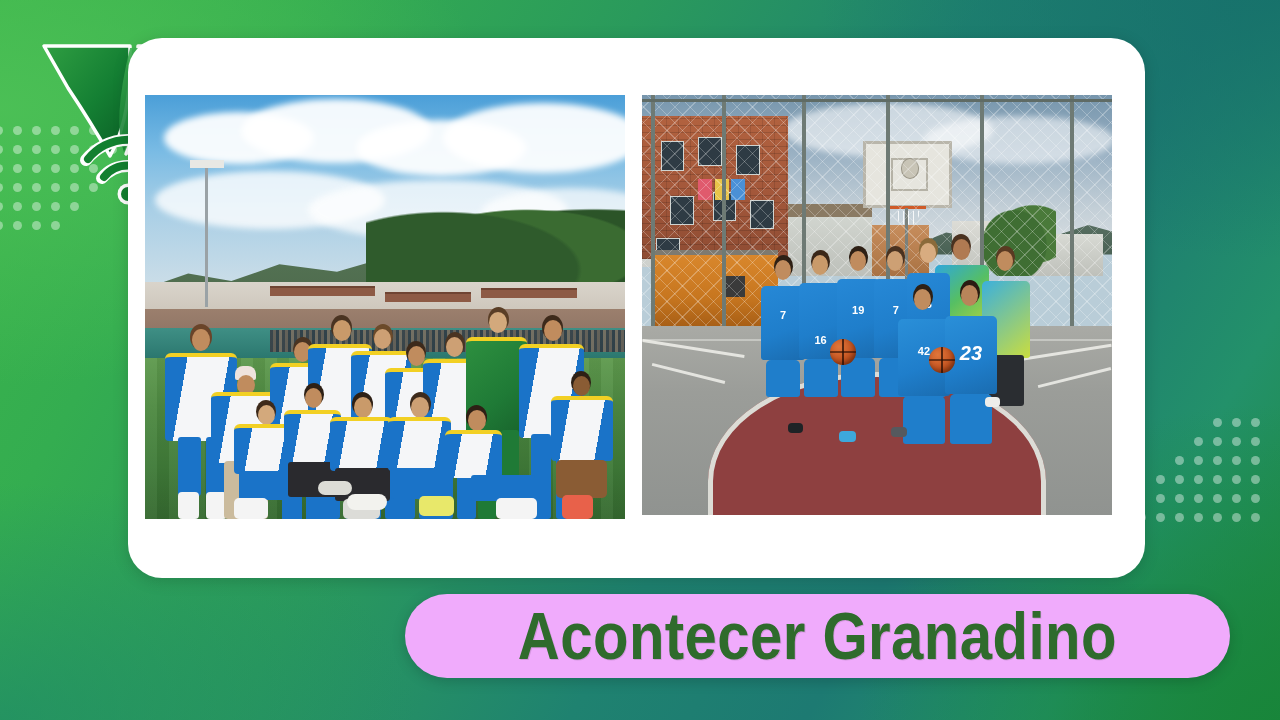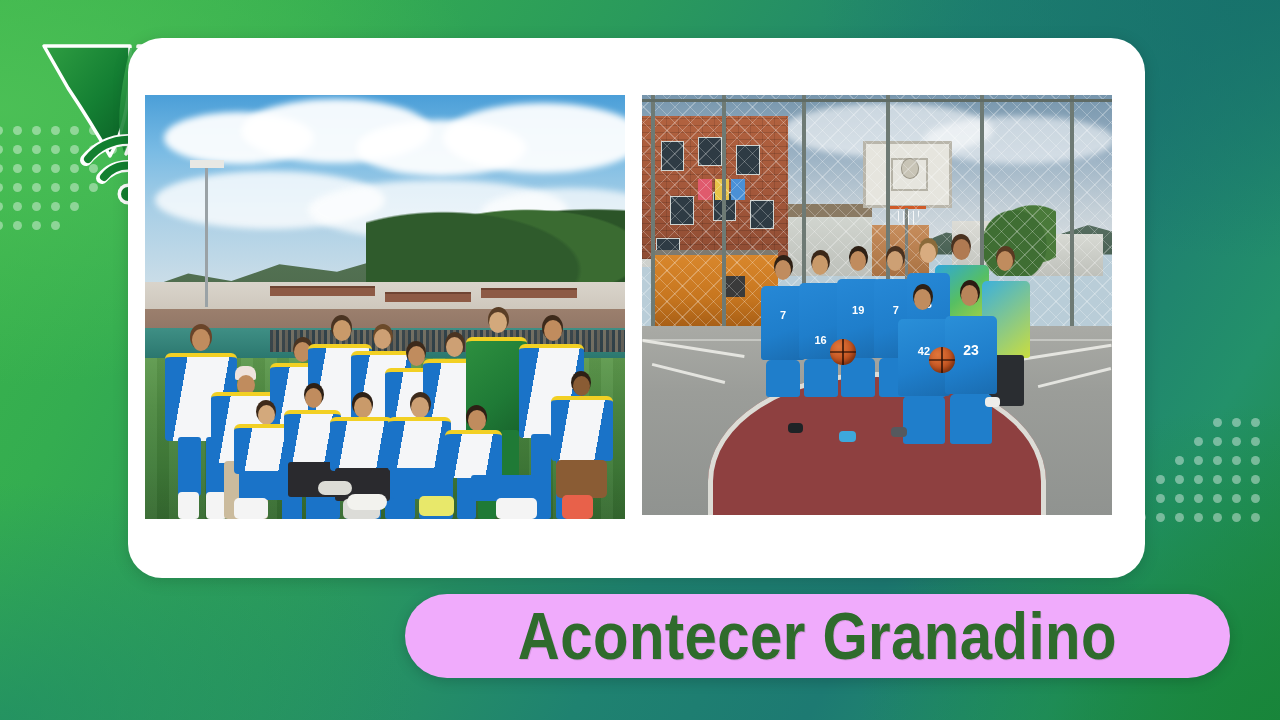--- a/index.html
+++ b/index.html
@@ -634,21 +634,21 @@
       <div class="pr-head" style="left:30%;top:0;width:20px;height:25px;background:#2e2015;"></div>
       <div class="pr-head" style="left:32%;top:5px;width:17px;height:21px;background:#c08c5e;"></div>
       <div class="pr-jersey" style="left:4%;top:22%;width:92%;height:48%;background:linear-gradient(160deg,#2a8fd8 0%,#1f7ecb 60%,#1a6cb0 100%);"></div>
       <div class="pr-num" style="top:38%;font-size:11px;">42</div>
       <div class="pr-jersey" style="left:12%;top:70%;width:76%;height:30%;background:#1f7ecb;"></div>
     </div>
     <div class="pr-person" style="left:64%;top:44%;width:12%;height:39%;">
       <div class="pr-head" style="left:30%;top:0;width:20px;height:25px;background:#2a1c12;"></div>
       <div class="pr-head" style="left:32%;top:5px;width:17px;height:21px;background:#b9855a;"></div>
       <div class="pr-jersey" style="left:4%;top:22%;width:92%;height:48%;background:linear-gradient(160deg,#2a8fd8 0%,#1f7ecb 60%,#1a6cb0 100%);"></div>
-      <div class="pr-num" style="top:38%;font-size:14px;">23</div>
+      <div class="pr-num" style="top:38%;font-size:20px;font-style:italic;">23</div>
       <div class="pr-jersey" style="left:12%;top:70%;width:76%;height:30%;background:#1f7ecb;"></div>
     </div>
 
     <div class="ball" style="left:40%;top:58%;width:26px;height:26px;"></div>
     <div class="ball" style="left:61%;top:60%;width:26px;height:26px;"></div>
 
     <div class="ph" style="left:31%;top:78%;width:15px;height:10px;background:#1e2326;border-radius:4px;"></div>
     <div class="ph" style="left:42%;top:80%;width:17px;height:11px;background:#3da8dc;border-radius:4px;"></div>
     <div class="ph" style="left:53%;top:79%;width:16px;height:10px;background:#55595e;border-radius:4px;"></div>
     <div class="ph" style="left:73%;top:72%;width:15px;height:10px;background:#ededea;border-radius:4px;"></div>

